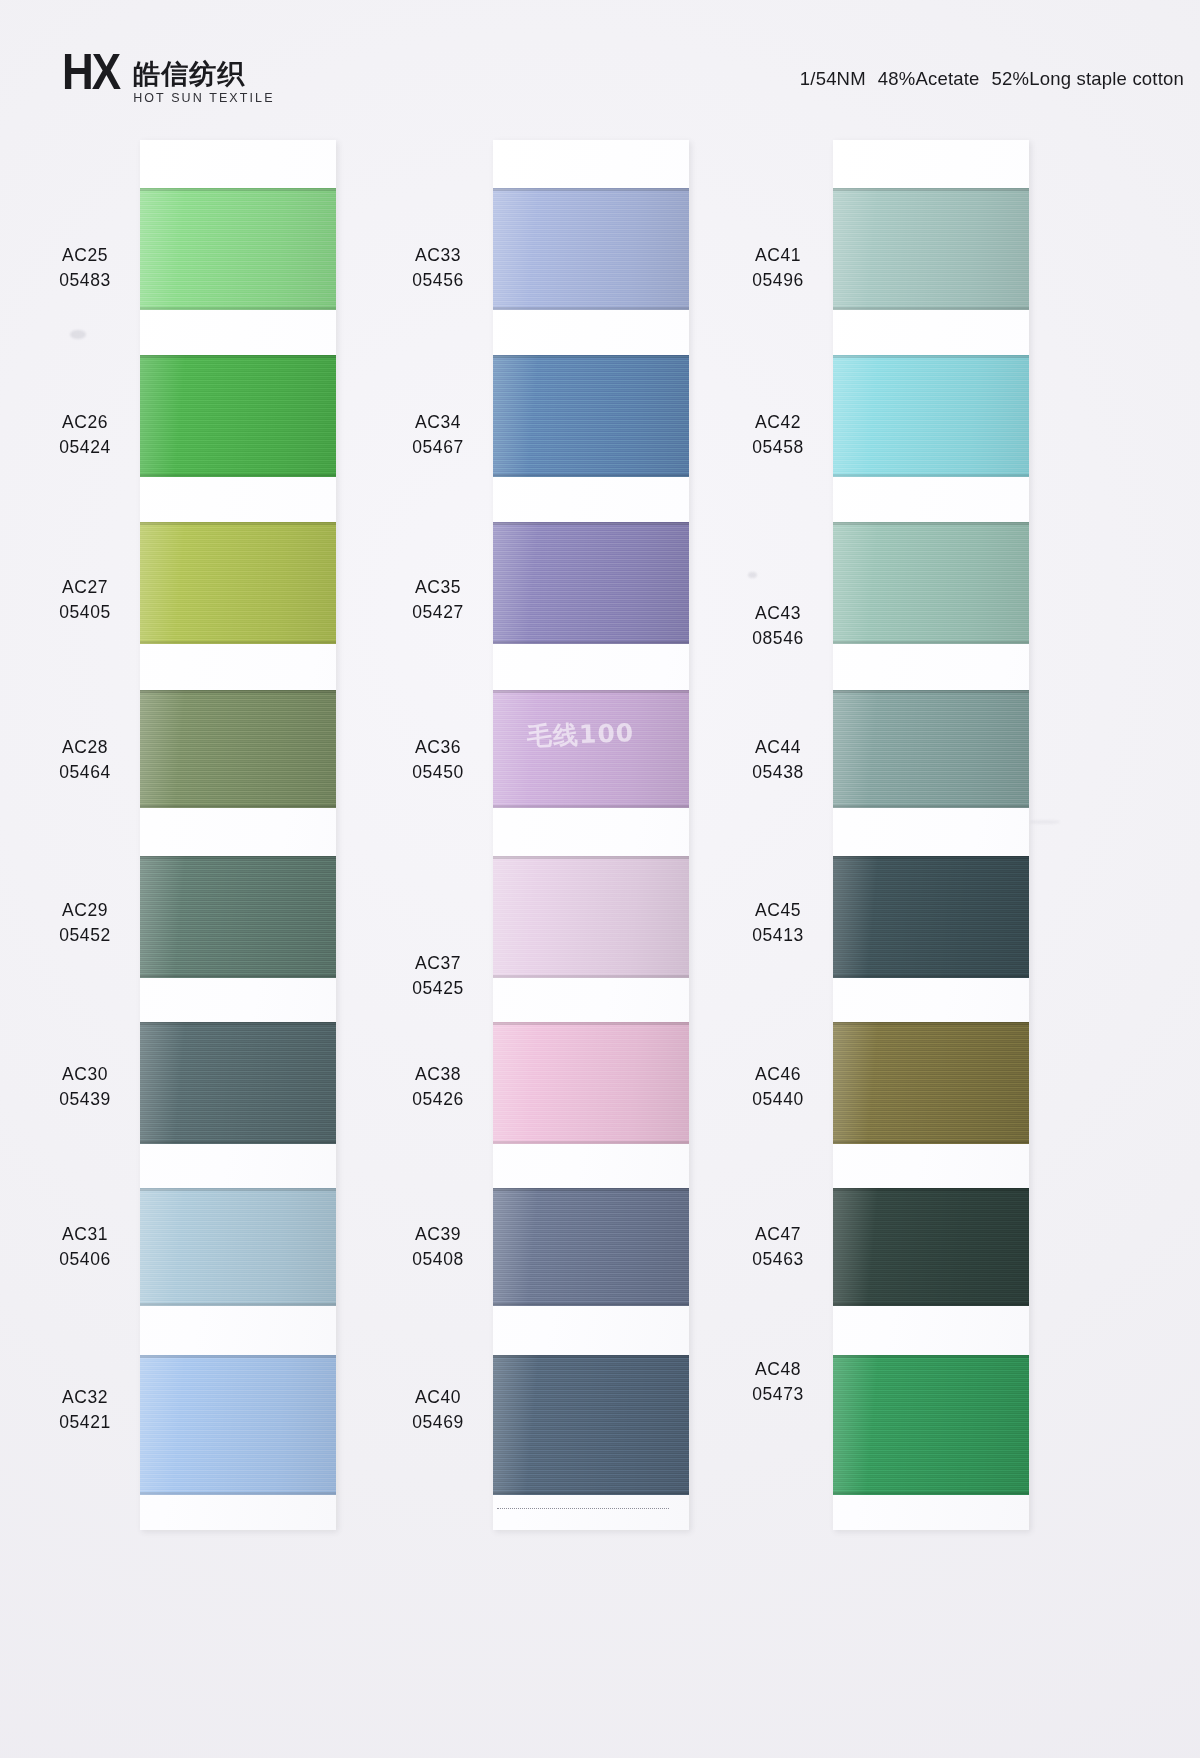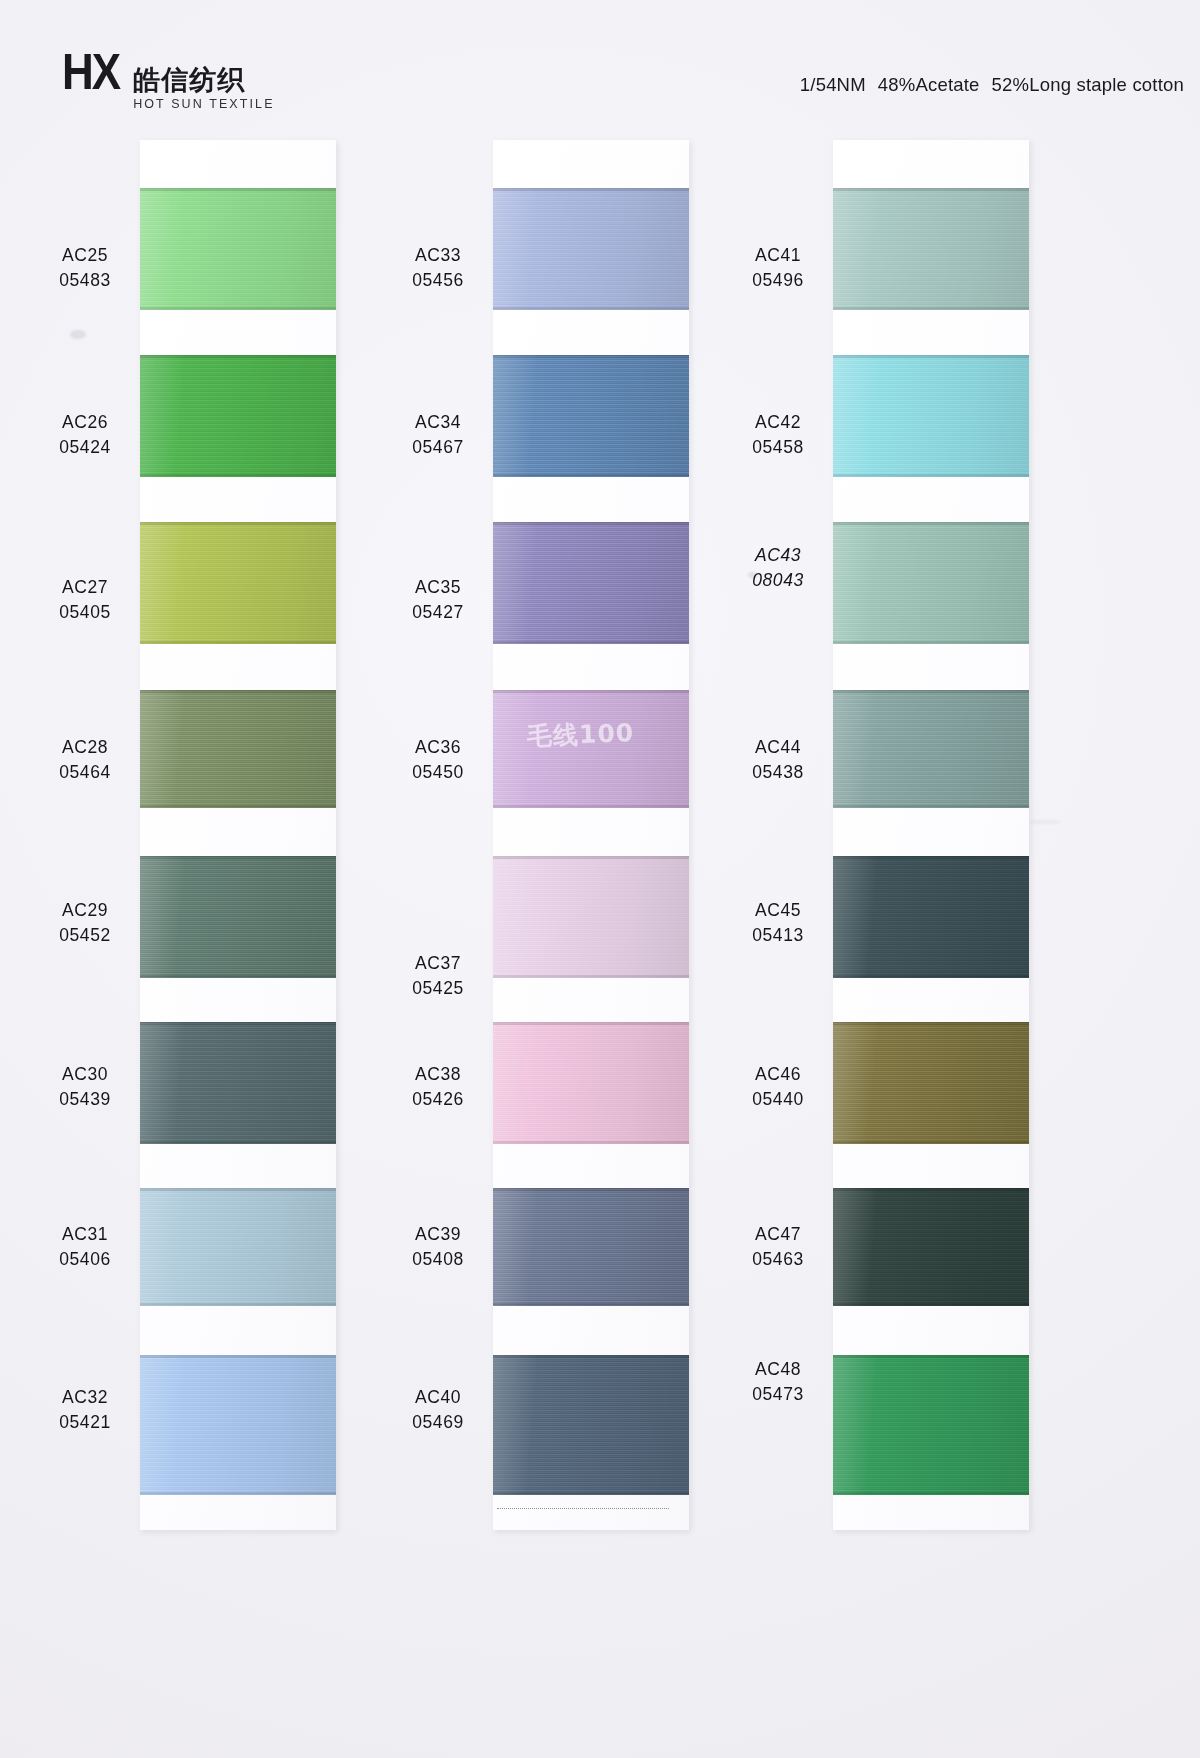--- a/index.html
+++ b/index.html
@@ -42,21 +42,21 @@
     font-weight: 700;
     letter-spacing: -2px;
     color: #1b1b1f;
     line-height: 1;
     font-family: "Liberation Sans", sans-serif;
     transform: scaleY(1.12);
     transform-origin: top left;
   }
   .logo-text {
     margin-left: 14px;
-    margin-top: 18px;
+    margin-top: 12px;
   }
   .logo-cn {
     font-size: 27px;
     font-weight: 700;
     color: #1b1b1f;
     letter-spacing: 1px;
     line-height: 1.05;
     font-family: "DejaVu Sans", sans-serif;
   }
   .logo-en {
@@ -86,21 +86,21 @@
   }
   .brand-cn {
     font-weight: 400;
     font-family: "DejaVu Sans", sans-serif;
     font-size: 17px;
     margin-left: 5px;
   }
   .spec-line {
     font-size: 18.5px;
     color: #1a1a1e;
-    margin-top: 22px;
+    margin-top: 16px;
     white-space: nowrap;
     letter-spacing: 0.2px;
   }
   .spec-line .gap { display:inline-block; width: 12px; }
 
   
   .board {
     position: absolute;
     top: 0; left: 0;
     width: 1026px;
@@ -467,23 +467,23 @@
       </div>
     </div>
     <div class="label lab-3" style="top: 243px;">
       <span class="code">AC41</span>
       <span class="num">05496</span>
     </div>
     <div class="label lab-3" style="top: 410px;">
       <span class="code">AC42</span>
       <span class="num">05458</span>
     </div>
-    <div class="label lab-3" style="top: 543px; font-style: italic;">
+    <div class="label lab-3" style="top: 601px;">
       <span class="code">AC43</span>
-      <span class="num">08043</span>
+      <span class="num">08546</span>
     </div>
     <div class="label lab-3" style="top: 735px;">
       <span class="code">AC44</span>
       <span class="num">05438</span>
     </div>
     <div class="label lab-3" style="top: 898px;">
       <span class="code">AC45</span>
       <span class="num">05413</span>
     </div>
     <div class="label lab-3" style="top: 1062px;">

